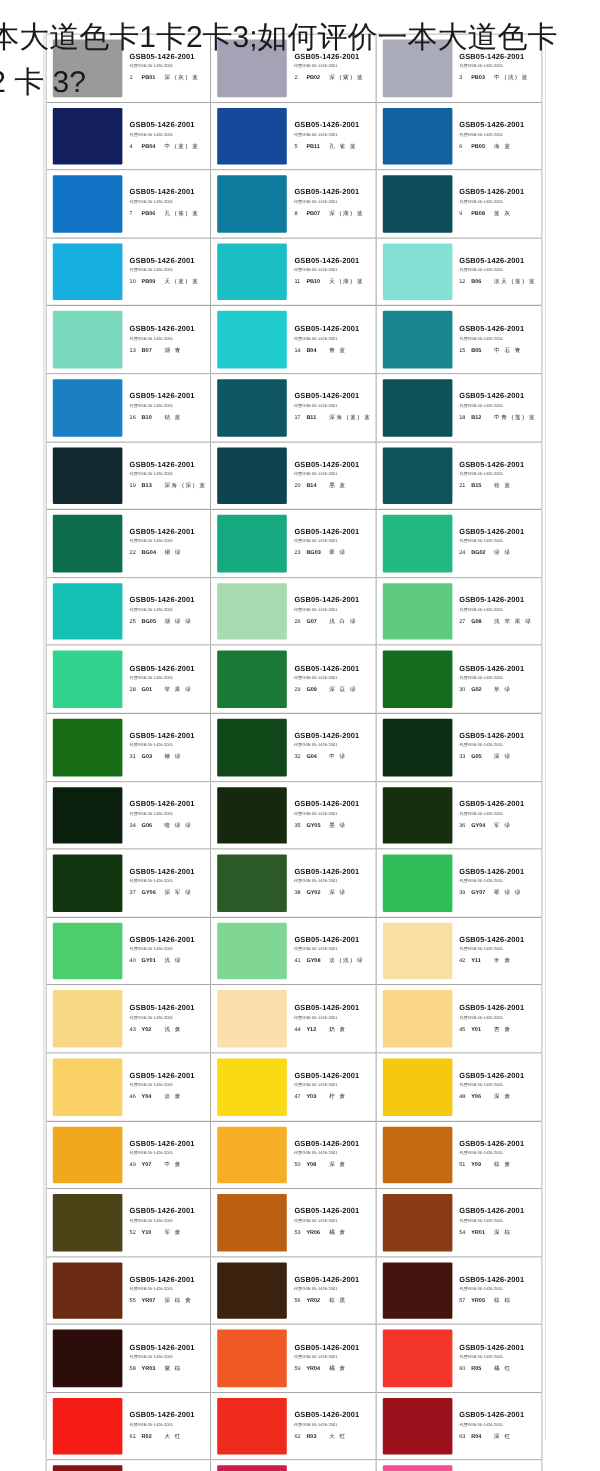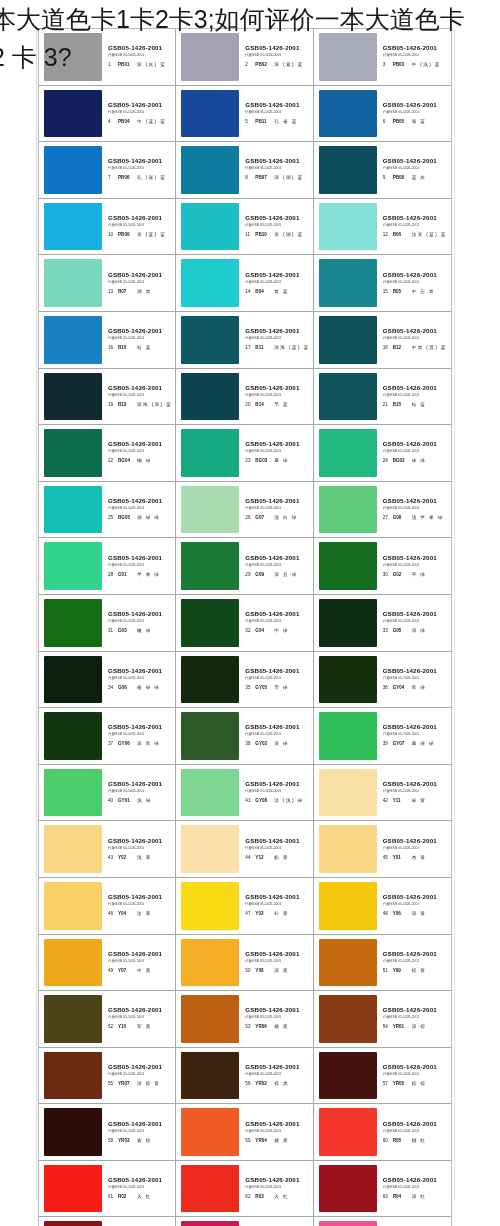--- a/index.html
+++ b/index.html
@@ -7,21 +7,21 @@
     width:500px;height:1226px;
     background:#ffffff;
     font-family:"Liberation Sans","DejaVu Sans",sans-serif;
     overflow:hidden;
     position:relative;
   }
 
   
   #title-block{
     position:absolute;
-    left:0;top:0;
+    left:0;top:12px;
     width:500px;
     z-index:5;
     pointer-events:none;
   }
   .title-line{
     font-size:25px;
     line-height:38px;
     color:#1b1b1b;
     white-space:nowrap;
     letter-spacing:0px;

